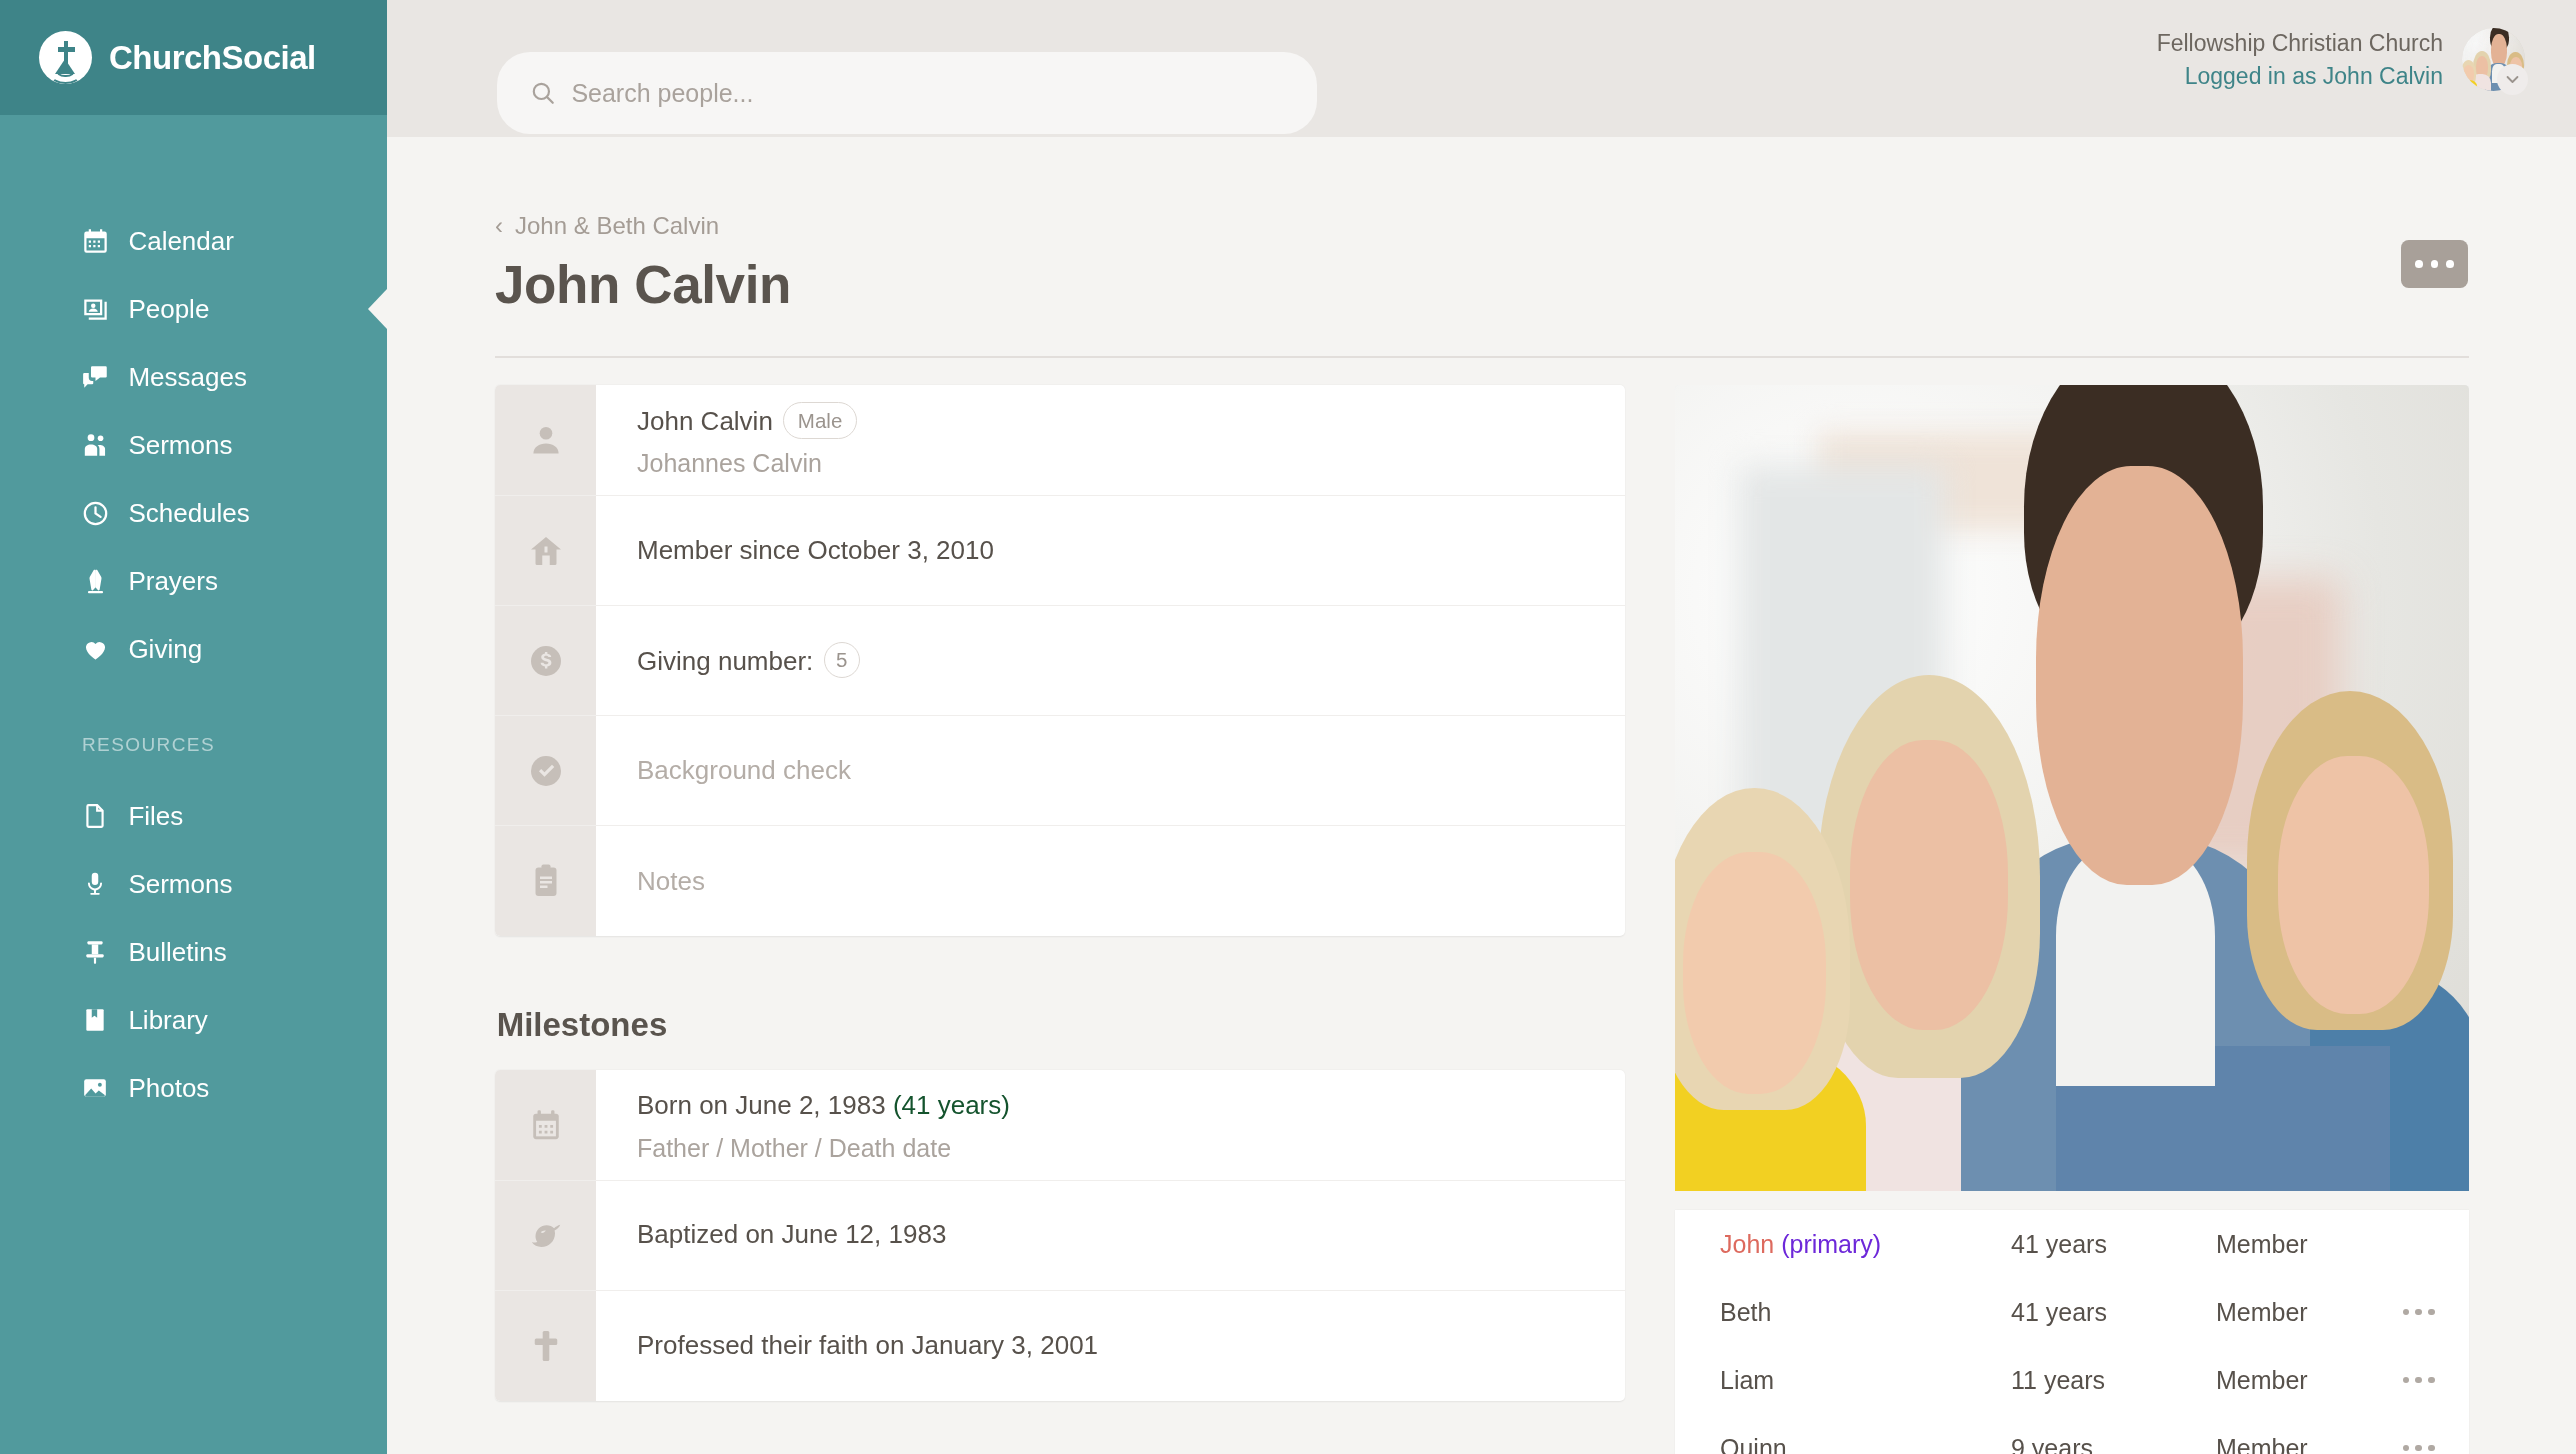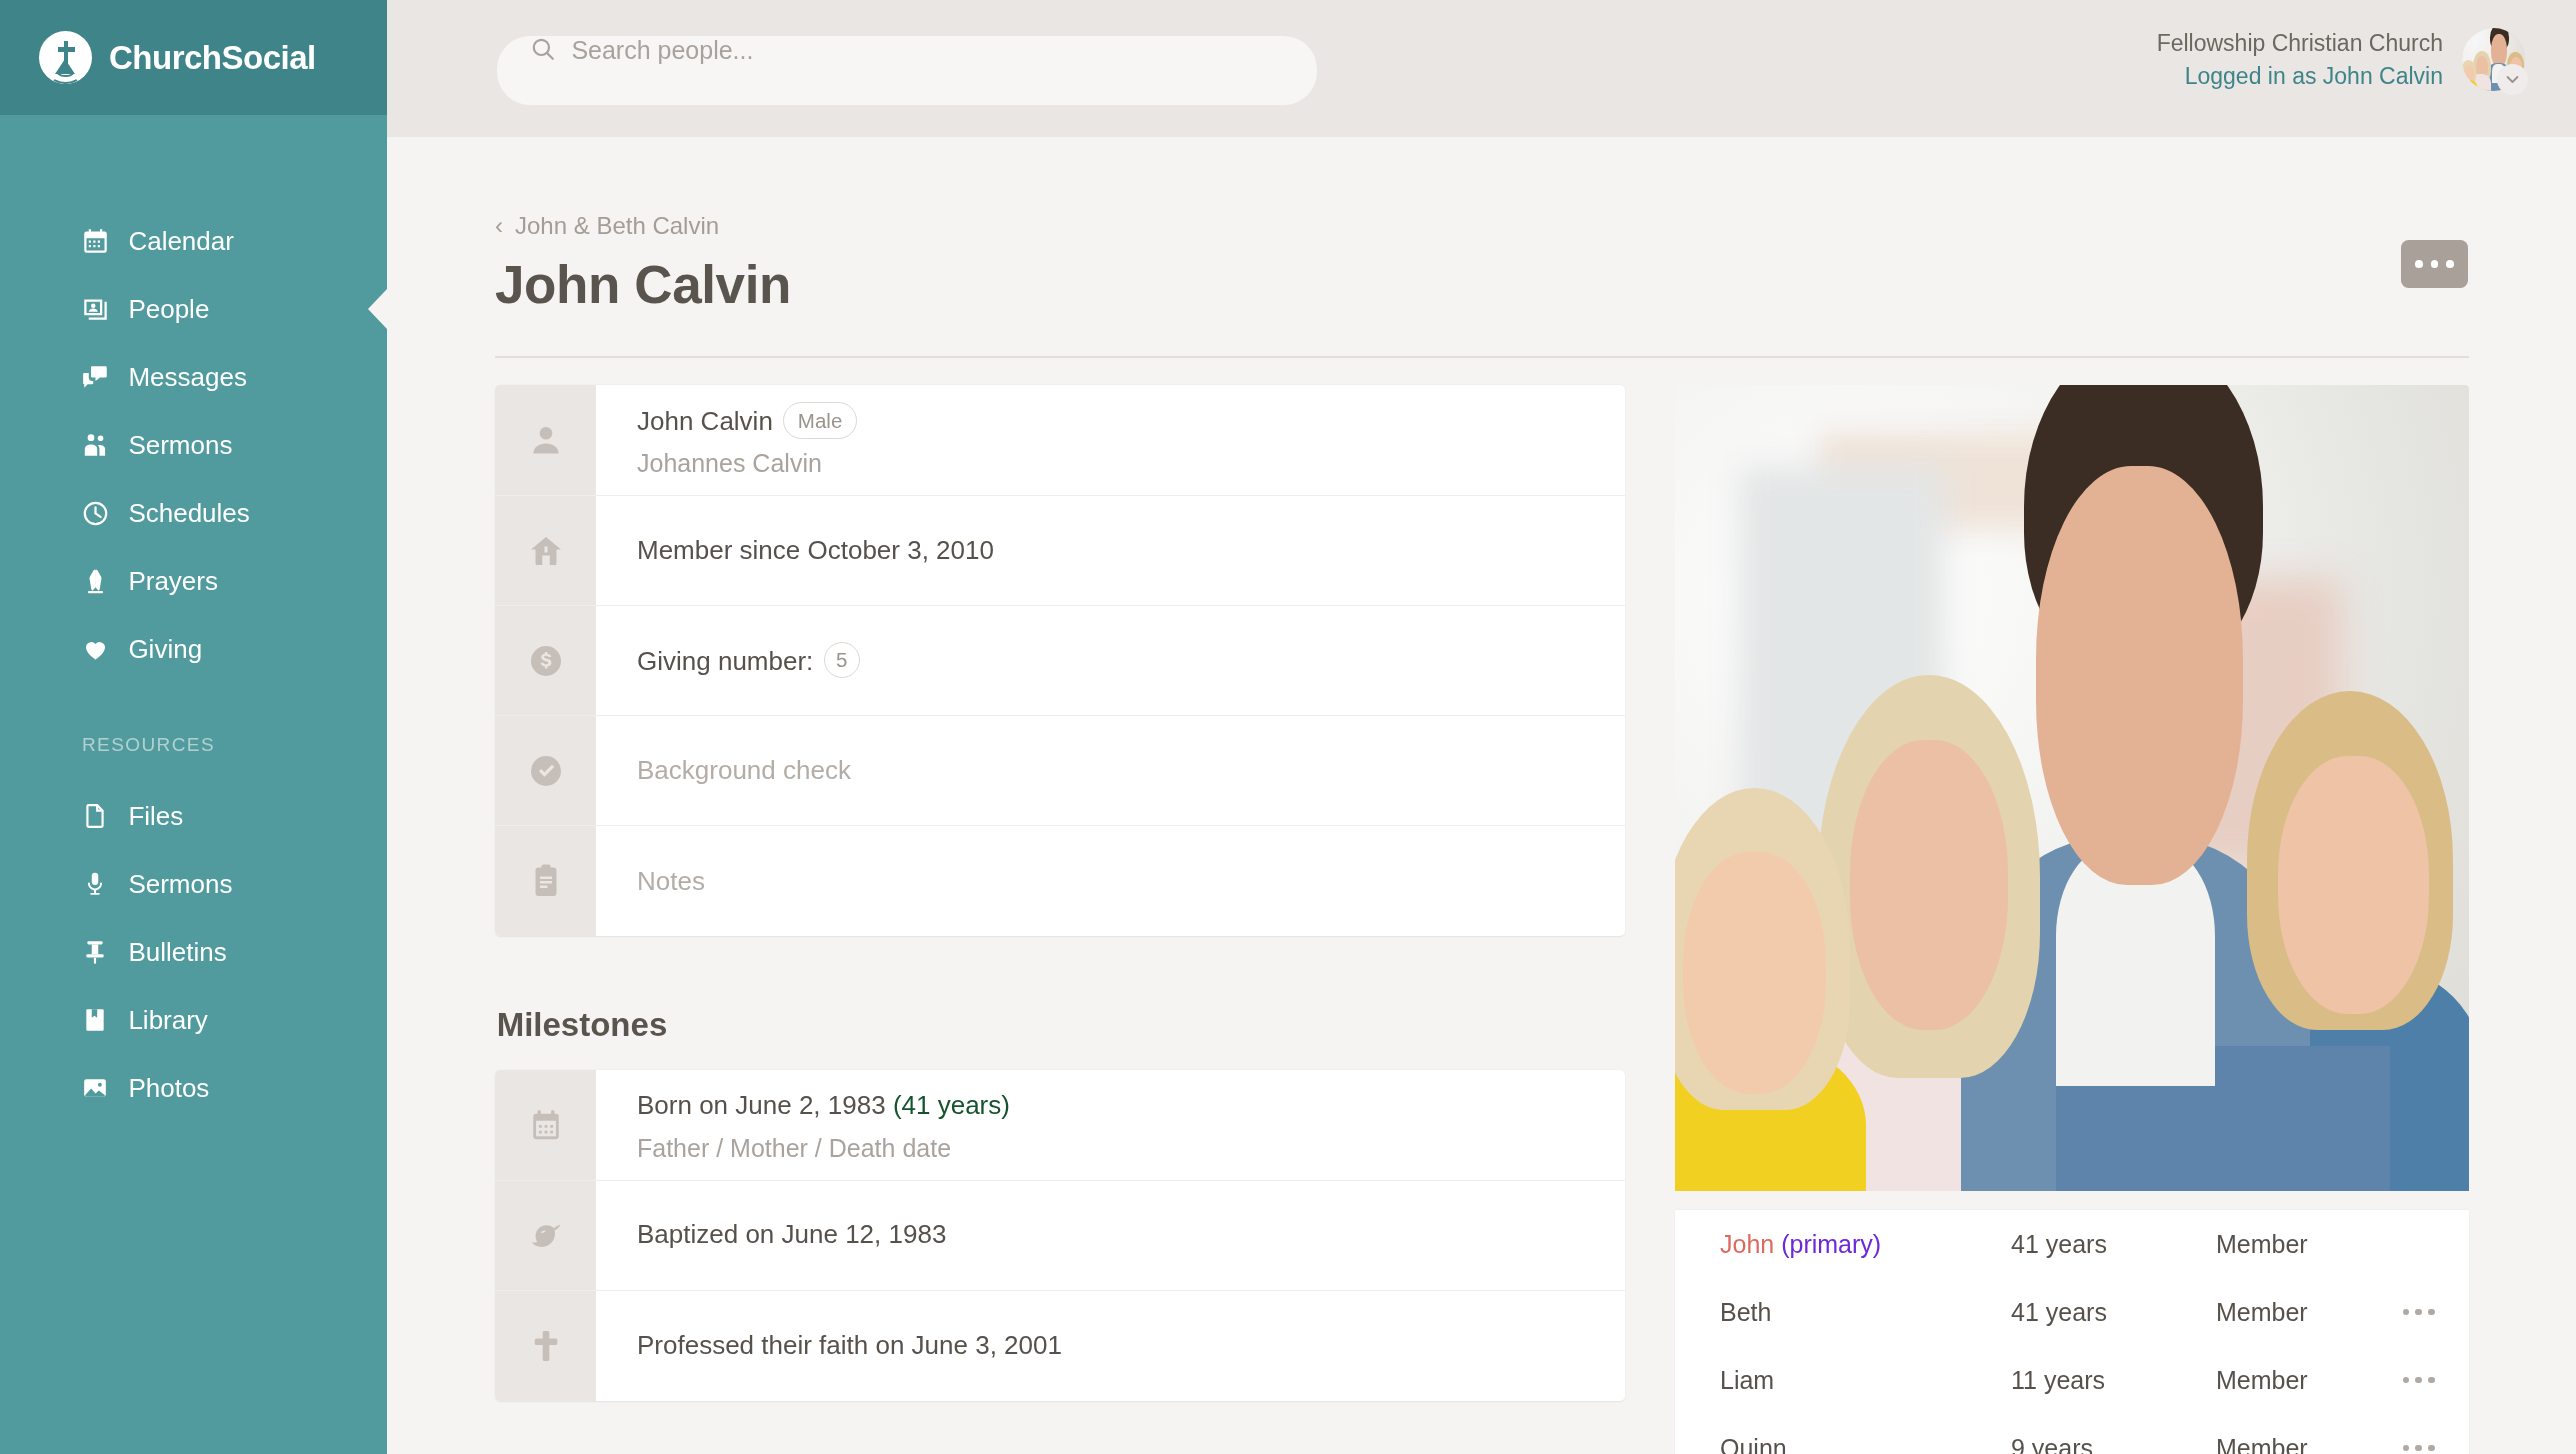--- a/index.html
+++ b/index.html
@@ -65,23 +65,23 @@
     margin-top: 51px; margin-bottom: 26px;
   }
   svg { display: block; }
 
   
   #topbar {
     position: absolute; left: 387px; top: 0;
     width: 2189px; height: 137px; background: #e9e6e3;
   }
   #search-box {
-    position: absolute; left: 110px; top: 36px;
-    width: 820px; height: 69px; border-radius: 33px;
-    background: #f7f6f5; display: flex; align-items: flex-start;
+    position: absolute; left: 110px; top: 52px;
+    width: 820px; height: 82px; border-radius: 33px;
+    background: #f7f6f5; display: flex; align-items: center;
     padding-left: 33px; cursor: text;
   }
   #search-placeholder { color: #a9a29c; font-size: 25px; margin-left: 15.4px; }
   #user-block {
     position: absolute; right: 51px; top: 27px;
     display: flex; align-items: center;
   }
   #user-text { text-align: right; margin-right: 19px; line-height: 1.42; }
   #church-name { color: #6d6760; font-size: 23px; }
   #login-as { color: #3e8488; font-size: 23px; cursor: pointer; }
@@ -516,21 +516,21 @@
         </div>
 
         <div class="row">
           <div class="row-gutter">
             <svg width="36" height="36" viewBox="0 0 24 24" fill="#c6bfb9">
                 <rect x="9.8" y="2" width="4.4" height="20" rx="1"></rect>
                 <rect x="4.5" y="7" width="15" height="4.4" rx="1"></rect>
               </svg>
           </div>
           <div class="row-body">
-            <div class="row-main">Professed their faith on June 3, 2001</div>
+            <div class="row-main">Professed their faith on January 3, 2001</div>
           </div>
         </div>
       </div>
     </div>
 
     <div id="right-col">
       <div id="family-photo" class="photo">
         <span class="bg"></span>
           <span class="blurC"></span>
           <span class="blurA"></span>

